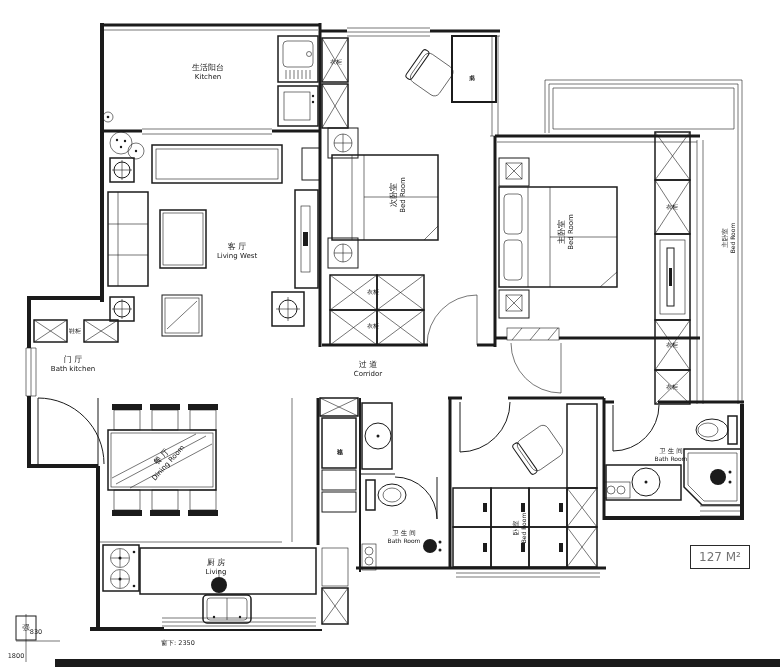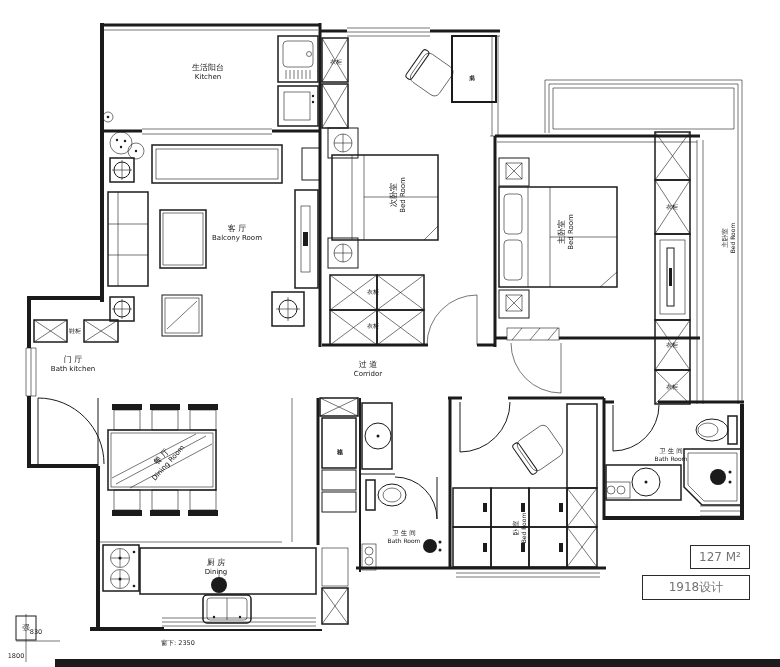--- a/index.html
+++ b/index.html
@@ -344,43 +344,43 @@
   <g>
     <rect x="16" y="616" width="20" height="24"></rect>
     <path class="t" d="M26,614 V662 M16,641 H60"></path>
     <rect class="f" x="55" y="659" width="725" height="8"></rect>
   </g>
 </svg>
 
 <div class="lbl" style="left:208px;top:72px">
   <span>生活阳台</span><span class="en">Kitchen</span>
 </div>
-<div class="lbl" style="left:237px;top:233px">
-  <span>客 厅</span><span class="en">Balcony Room</span>
+<div class="lbl" style="left:237px;top:251px">
+  <span>客 厅</span><span class="en">Living West</span>
 </div>
 <div class="lbl r90" style="left:398px;top:195px">
   <span>次卧室</span><span class="en">Bed Room</span>
 </div>
 <div class="lbl r90" style="left:566px;top:232px">
   <span>主卧室</span><span class="en">Bed Room</span>
 </div>
 <div class="lbl r90 small" style="left:729px;top:238px">
   <span>主卧室</span><span class="en">Bed Room</span>
 </div>
 <div class="lbl" style="left:73px;top:364px">
   <span>门 厅</span><span class="en">Bath kitchen</span>
 </div>
 <div class="lbl" style="left:368px;top:369px">
   <span>过 道</span><span class="en">Corridor</span>
 </div>
 <div class="lbl rd" style="left:165px;top:460px">
   <span>餐 厅</span><span class="en">Dining Room</span>
 </div>
 <div class="lbl" style="left:216px;top:567px">
-  <span>厨 房</span><span class="en">Dining</span>
+  <span>厨 房</span><span class="en">Living</span>
 </div>
 <div class="lbl small" style="left:404px;top:537px">
   <span>卫 生 间</span><span class="en">Bath Room</span>
 </div>
 <div class="lbl small" style="left:671px;top:455px">
   <span>卫 生 间</span><span class="en">Bath Room</span>
 </div>
 <div class="lbl r90 small" style="left:520px;top:528px">
   <span>卧 室</span><span class="en">Bed Room</span>
 </div>
@@ -391,21 +391,18 @@
 <div class="lbl tiny" style="left:373px;top:292px"><span>衣柜</span></div>
 <div class="lbl tiny" style="left:373px;top:326px"><span>衣柜</span></div>
 <div class="lbl tiny" style="left:672px;top:207px"><span>衣柜</span></div>
 <div class="lbl tiny" style="left:672px;top:345px"><span>衣柜</span></div>
 <div class="lbl tiny" style="left:672px;top:387px"><span>衣柜</span></div>
 <div class="lbl tiny" style="left:75px;top:331px"><span>鞋柜</span></div>
 
 <div class="tag" style="left:690px;top:545px;width:58px;height:22px">
   <span>127 M²</span>
 </div>
-<div class="tag" style="left:642px;top:575px;width:106px;height:23px">
-  <span>1918设计</span>
-</div>
 <div class="dim" style="left:178px;top:643px"><span>窗下: 2350</span></div>
 <div class="dim" style="left:36px;top:632px"><span>830</span></div>
 <div class="dim" style="left:16px;top:656px"><span>1800</span></div>
 <div class="dim" style="left:26px;top:628px;font-size:7.5px"><span>强</span></div>
 
 </div>
 
 </body></html>

